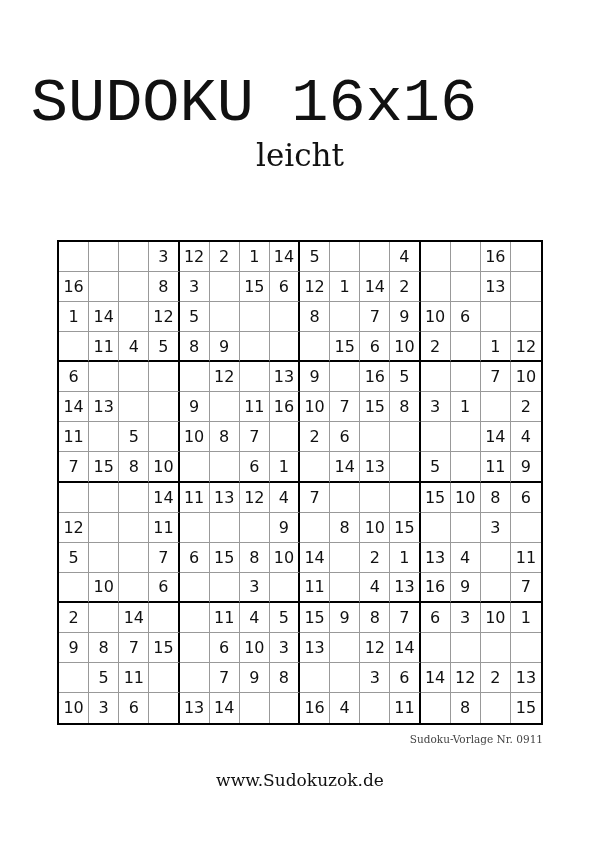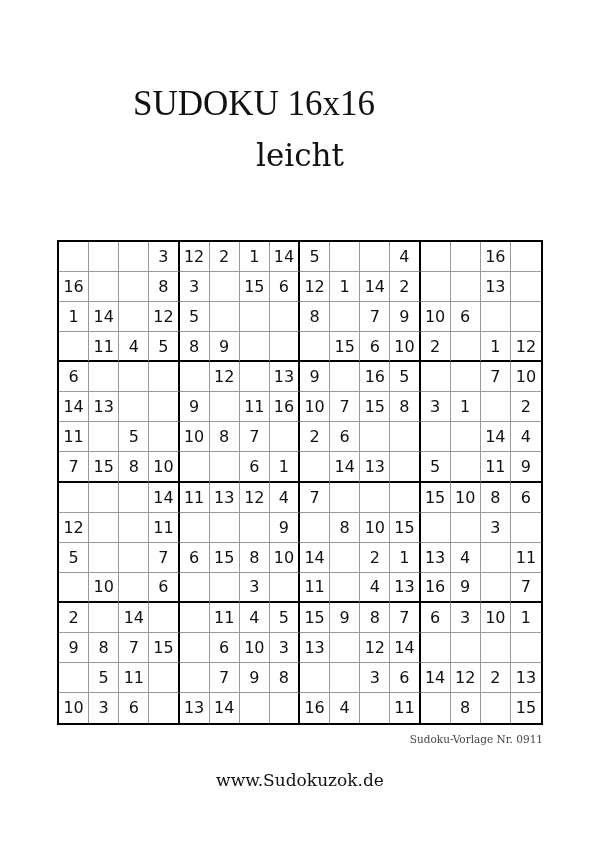--- a/index.html
+++ b/index.html
@@ -1,19 +1,19 @@
 <!DOCTYPE html>
 <html><head>
 <meta charset="utf-8">
 <style>
   html, body { margin:0; padding:0; background:#ffffff; }
   body { width:600px; height:848px; position:relative; overflow:hidden; }
   .title {
     position:absolute; top:76px; left:0; width:508px; text-align:center;
-    font-family:Liberation Serif, serif; font-size:35px; color:#111;
+    font-family:Liberation Mono, monospace; font-size:62px; color:#111;
     line-height:56px; letter-spacing:0px;
   }
   .subtitle {
     position:absolute; top:135px; left:0; width:600px; text-align:center;
     font-family:"DejaVu Serif", serif; font-size:31px; color:#111; line-height:40px;
   }
   .grid {
     position:absolute; left:57px; top:240px; width:486px; height:485px;
     border:2px solid #000; box-sizing:border-box;
     display:grid; grid-template-columns:repeat(16, 1fr); grid-template-rows:repeat(16, 1fr);

